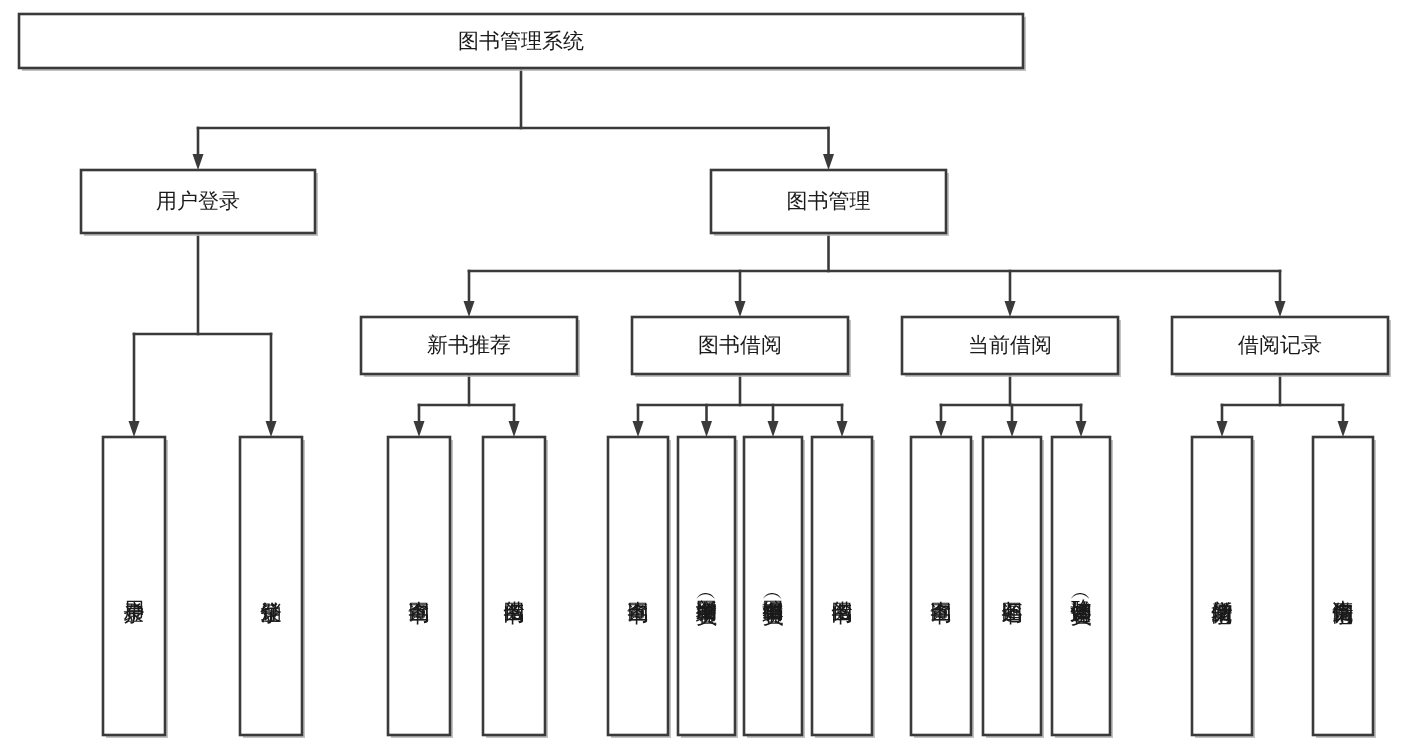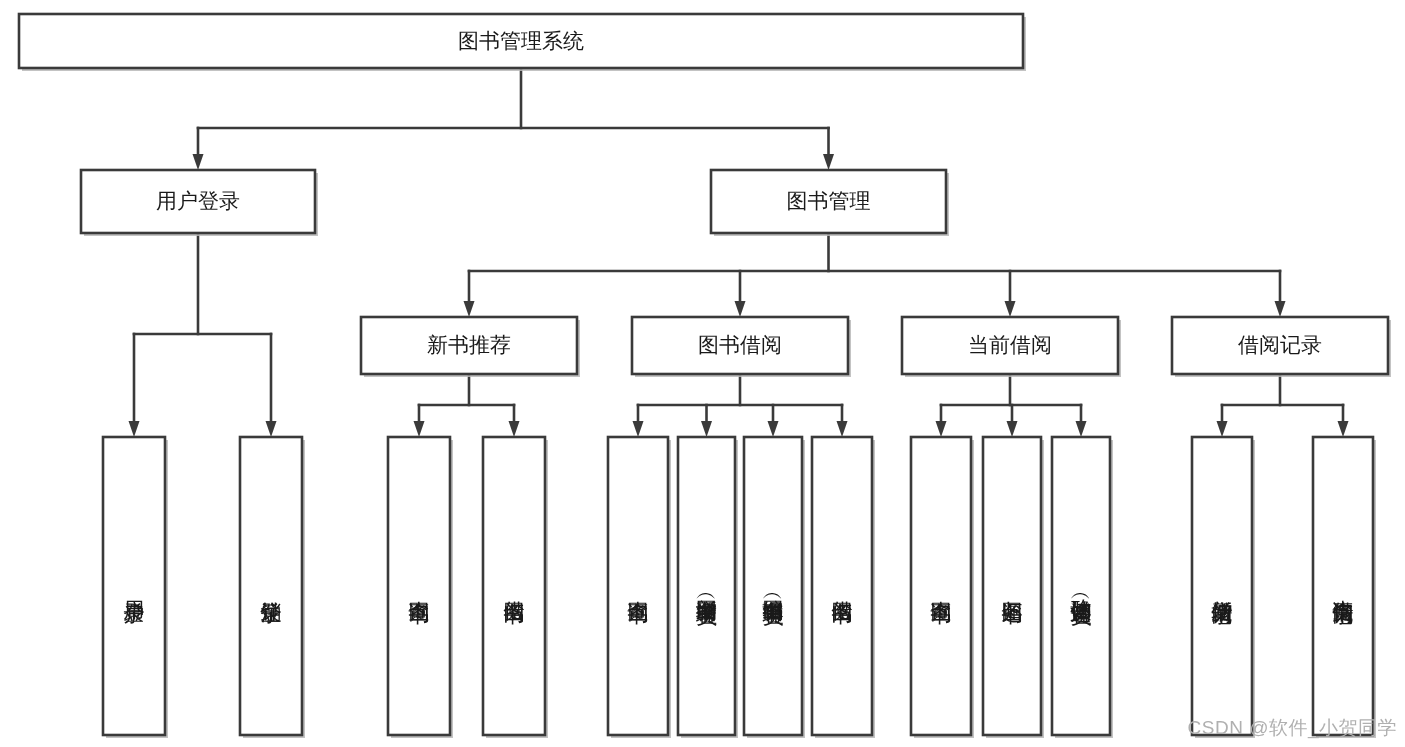--- a/index.html
+++ b/index.html
@@ -218,15 +218,14 @@
       <div class="node-label-v" style="left: 678px; top: 437px; width: 57px; height: 298px;">新增图书（管理员）</div>
       <div class="node-label-v" style="left: 744px; top: 437px; width: 58px; height: 298px;">编辑图书（管理员）</div>
       <div class="node-label-v" style="left: 812px; top: 437px; width: 60px; height: 298px;">借阅图书</div>
       <div class="node-label-v" style="left: 911px; top: 437px; width: 60px; height: 298px;">查询图书</div>
       <div class="node-label-v" style="left: 983px; top: 437px; width: 58px; height: 298px;">归还图书</div>
       <div class="node-label-v" style="left: 1052px; top: 437px; width: 58px; height: 298px;">确认归还（管理员）</div>
       <div class="node-label-v" style="left: 1192px; top: 437px; width: 60px; height: 298px;">新增借阅记录</div>
       <div class="node-label-v" style="left: 1313px; top: 437px; width: 60px; height: 298px;">查询借阅记录</div>
     </div>
 
-  <div class="watermark">CSDN @软件_小贺同学</div>
 
 </div>
 
 </body></html>

